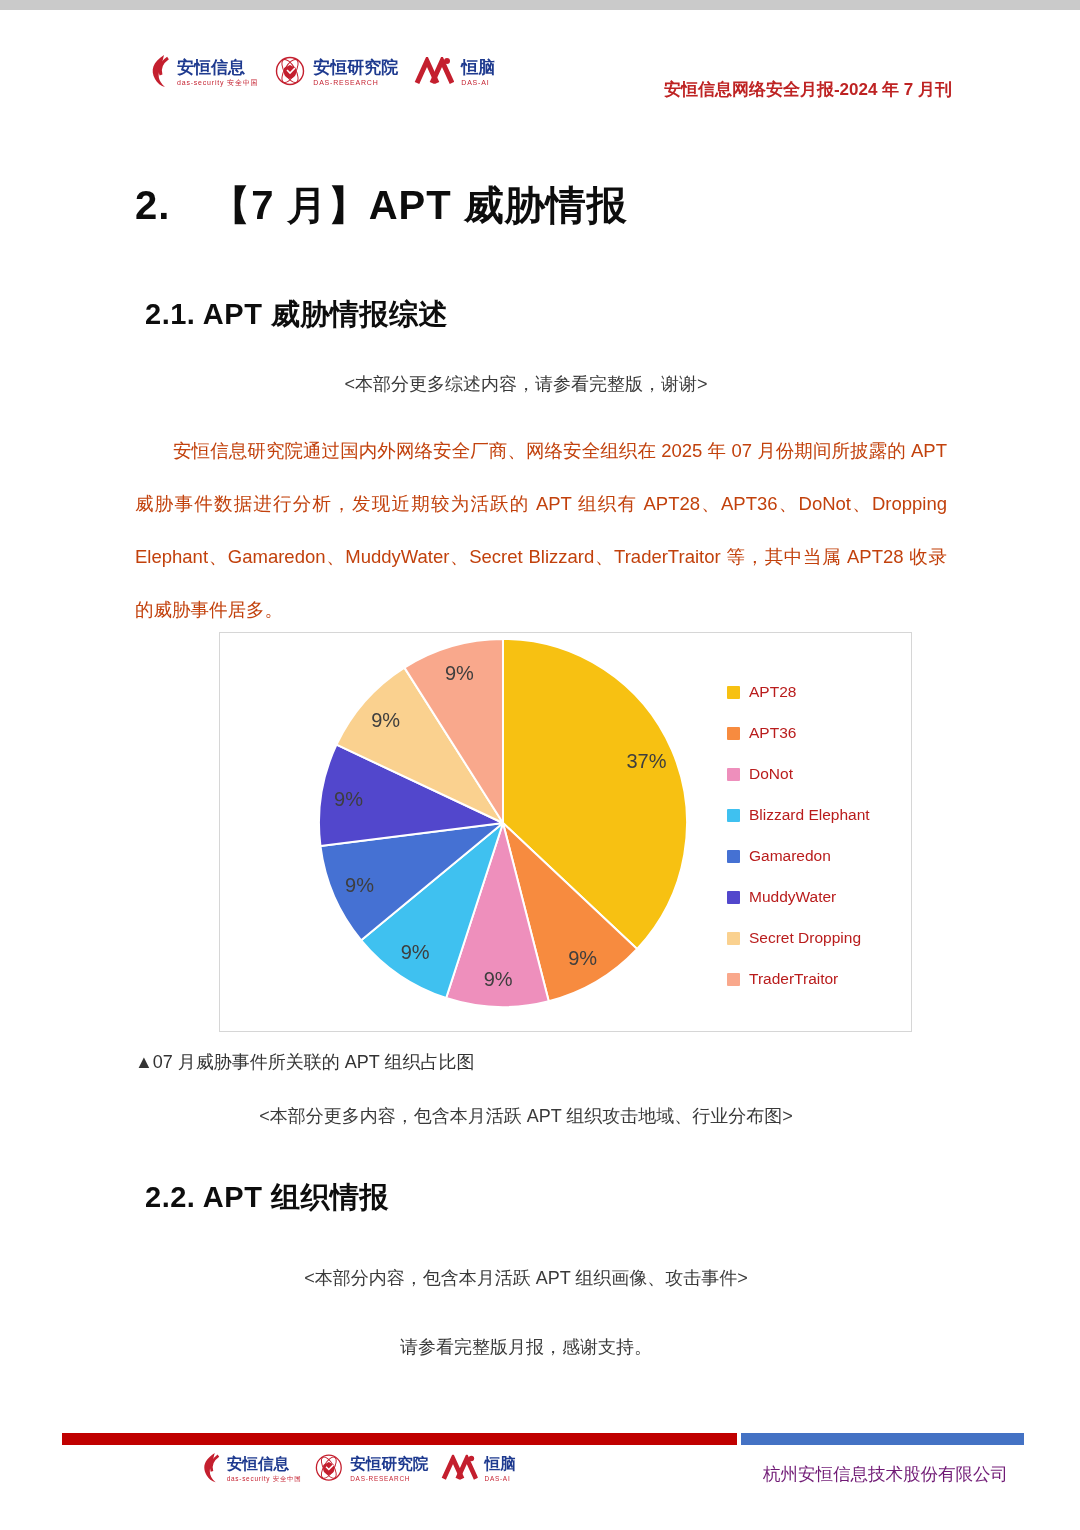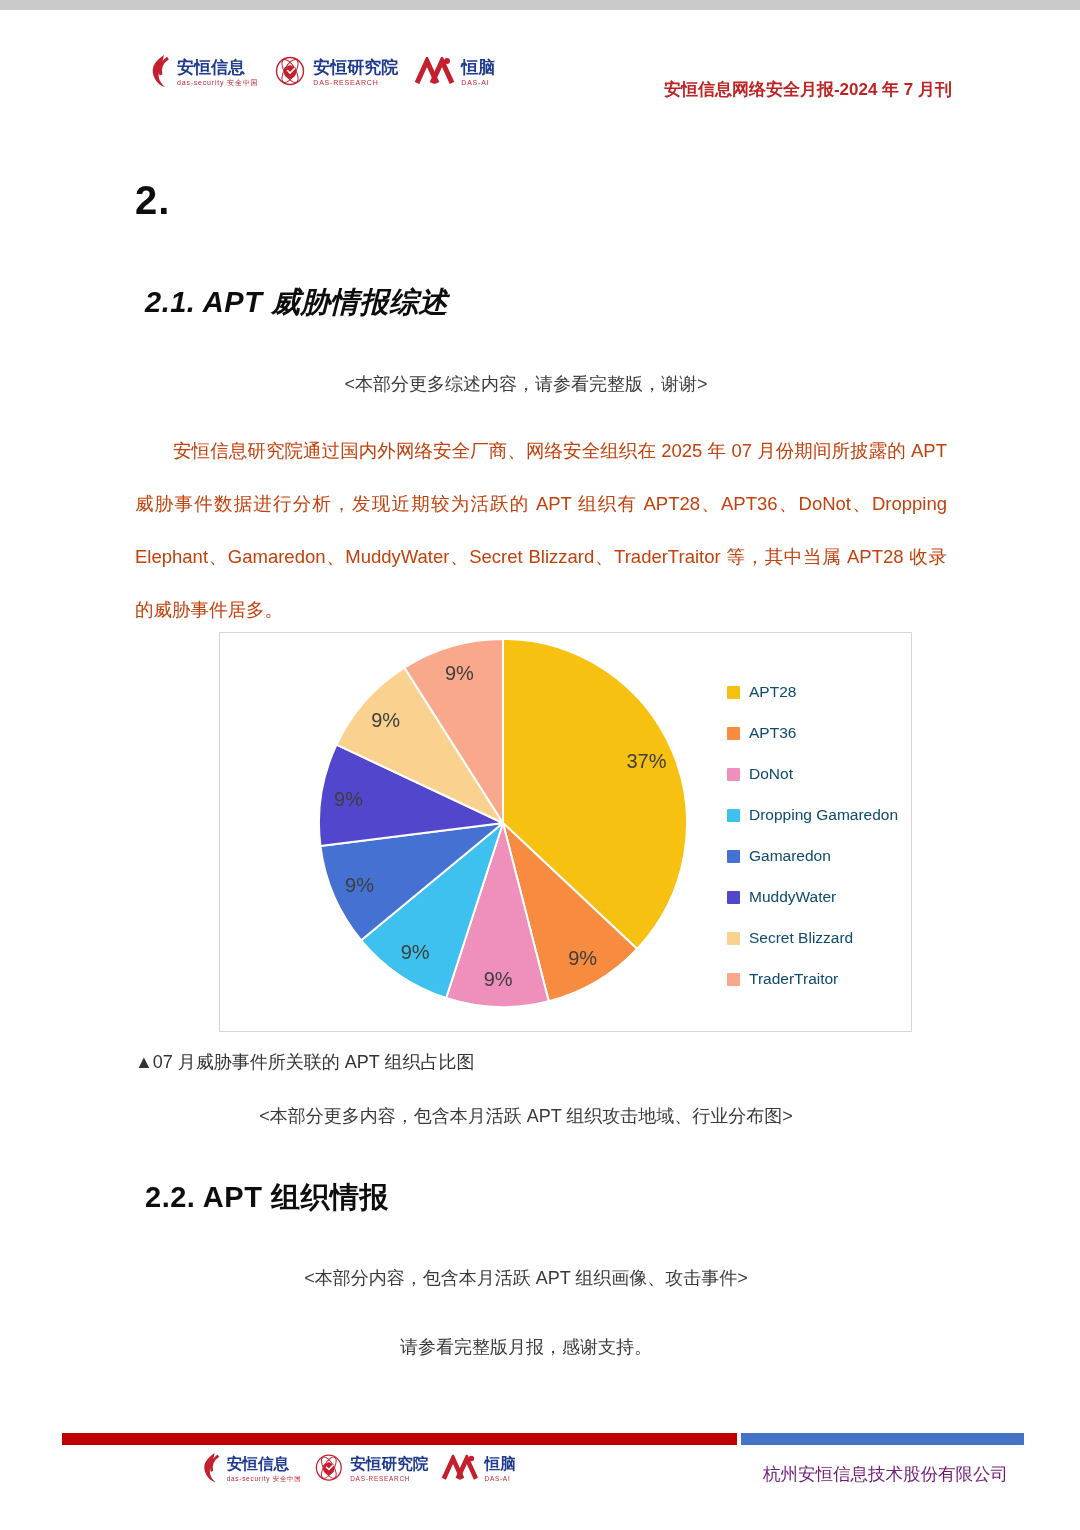--- a/index.html
+++ b/index.html
@@ -18,21 +18,21 @@
   .brand-sub{color:#c41f2e;font-size:7px;letter-spacing:.8px;white-space:nowrap;margin-top:1px;}
   .issue-title{
     position:absolute;right:128px;top:78px;font-size:17px;font-weight:bold;
     color:#be2323;white-space:nowrap;
   }
 
   
   .h1-row{position:absolute;left:135px;top:178px;display:flex;gap:40px;align-items:baseline;
           font-weight:bold;color:#0d0d0d;font-size:40px;letter-spacing:1px;}
   .h2{position:absolute;left:145px;font-weight:bold;color:#0d0d0d;font-size:29px;letter-spacing:.5px;}
-  .h2-1{top:283px;font-style:italic;}
+  .h2-1{top:295px;}
   .h2-2{top:1178px;}
   .note{position:absolute;left:121px;width:810px;text-align:center;font-size:18px;color:#3a3a3a;}
   .note-1{top:372px;}
   .note-2{top:1104px;}
   .note-3{top:1266px;}
   .note-4{top:1322px;margin-top:13px;}
   .body-par{
     position:absolute;left:135px;top:424px;width:812px;
     font-size:18.5px;line-height:53px;text-align:justify;text-justify:inter-ideograph;
     text-indent:38px;color:#c2410c;
@@ -42,21 +42,21 @@
 
   
   .chart-box{
     position:absolute;left:219px;top:632px;width:693px;height:400px;
     background:#fff;border:1px solid #d6d6d6;box-sizing:border-box;
   }
   .chart-box svg{position:absolute;left:0;top:0;}
   .legend{position:absolute;left:507px;top:47px;display:flex;flex-direction:column;gap:17px;}
   .legend-item{display:flex;align-items:center;gap:9px;height:24px;}
   .legend-swatch{width:13px;height:13px;border-radius:1px;flex:0 0 auto;}
-  .legend-label{font-size:15.5px;color:#0c4a6e;white-space:nowrap;}
+  .legend-label{font-size:15.5px;color:#b91c1c;white-space:nowrap;}
   .pie-label{font-size:20px;fill:#3e3e3e;font-family:"Liberation Sans","DejaVu Sans",sans-serif;}
 
   
   .footer-bar{position:absolute;top:1433px;left:62px;height:12px;display:flex;}
   .footer-bar .bar-red{width:675px;height:12px;}
   .footer-bar .bar-blue{width:283px;height:12px;margin-left:4px;}
   .footer-row{position:absolute;left:200px;top:1452px;display:flex;align-items:center;gap:14px;transform:scale(.92);transform-origin:left top;}
   .company{position:absolute;right:72px;top:1462px;font-size:17.5px;color:#701a75;white-space:nowrap;}
 </style>
 </head>
@@ -103,20 +103,21 @@
     <span class="brand-text">
       <span class="brand-name">恒脑</span>
       <span class="brand-sub">DAS-AI</span>
     </span>
   </div>
 </div>
 <div class="issue-title">安恒信息网络安全月报-2024 年 7 月刊</div>
 
 <div class="h1-row">
   <span>2.</span>
+  <span>【7 月】APT 威胁情报</span>
 </div>
 
 <div class="h2 h2-1">2.1. APT 威胁情报综述</div>
 
 <div class="note note-1">&lt;本部分更多综述内容，请参看完整版，谢谢&gt;</div>
 
 <div class="body-par">安恒信息研究院通过国内外网络安全厂商、网络安全组织在 2025 年 07 月份期间所披露的 APT 威胁事件数据进行分析，发现近期较为活跃的 APT 组织有 APT28、APT36、DoNot、Dropping Elephant、Gamaredon、MuddyWater、Secret Blizzard、TraderTraitor 等，其中当属 APT28 收录的威胁事件居多。</div>
 
 <div class="chart-box">
   <svg id="pie-svg" width="691" height="398" viewBox="0 0 691 398">
@@ -145,33 +146,33 @@
       <div class="legend-item">
         <span class="legend-swatch" style="background: rgb(247, 139, 63);"></span>
         <span class="legend-label">APT36</span>
       </div>
       <div class="legend-item">
         <span class="legend-swatch" style="background: rgb(238, 143, 188);"></span>
         <span class="legend-label">DoNot</span>
       </div>
       <div class="legend-item">
         <span class="legend-swatch" style="background: rgb(63, 193, 240);"></span>
-        <span class="legend-label">Dropping Gamaredon</span>
+        <span class="legend-label">Blizzard Elephant</span>
       </div>
       <div class="legend-item">
         <span class="legend-swatch" style="background: rgb(69, 113, 211);"></span>
         <span class="legend-label">Gamaredon</span>
       </div>
       <div class="legend-item">
         <span class="legend-swatch" style="background: rgb(82, 71, 204);"></span>
         <span class="legend-label">MuddyWater</span>
       </div>
       <div class="legend-item">
         <span class="legend-swatch" style="background: rgb(250, 209, 143);"></span>
-        <span class="legend-label">Secret Blizzard</span>
+        <span class="legend-label">Secret Dropping</span>
       </div>
       <div class="legend-item">
         <span class="legend-swatch" style="background: rgb(249, 168, 140);"></span>
         <span class="legend-label">TraderTraitor</span>
       </div>
     </div>
 </div>
 
 <div class="chart-caption">▲07 月威胁事件所关联的 APT 组织占比图</div>
 <div class="note note-2">&lt;本部分更多内容，包含本月活跃 APT 组织攻击地域、行业分布图&gt;</div>

